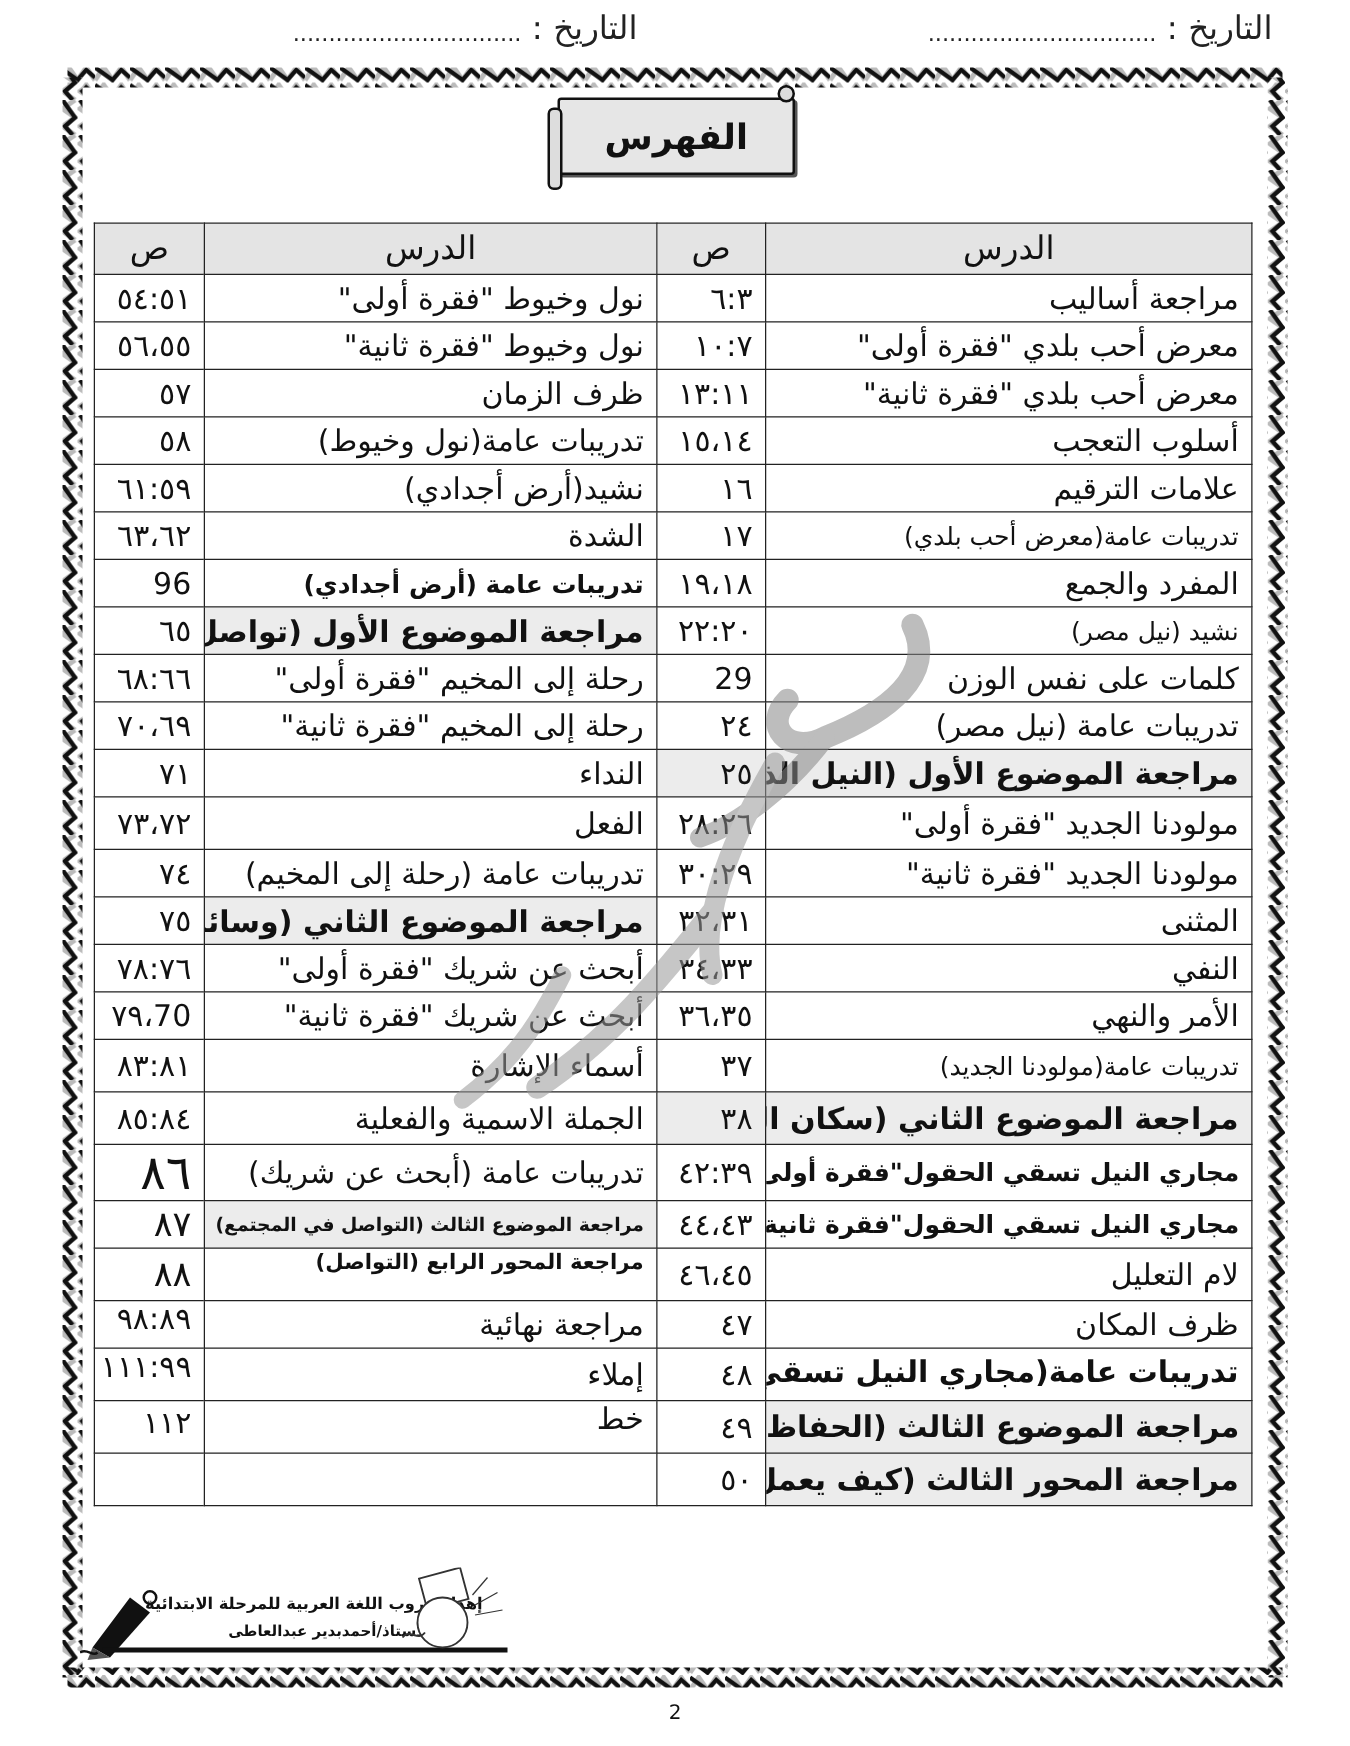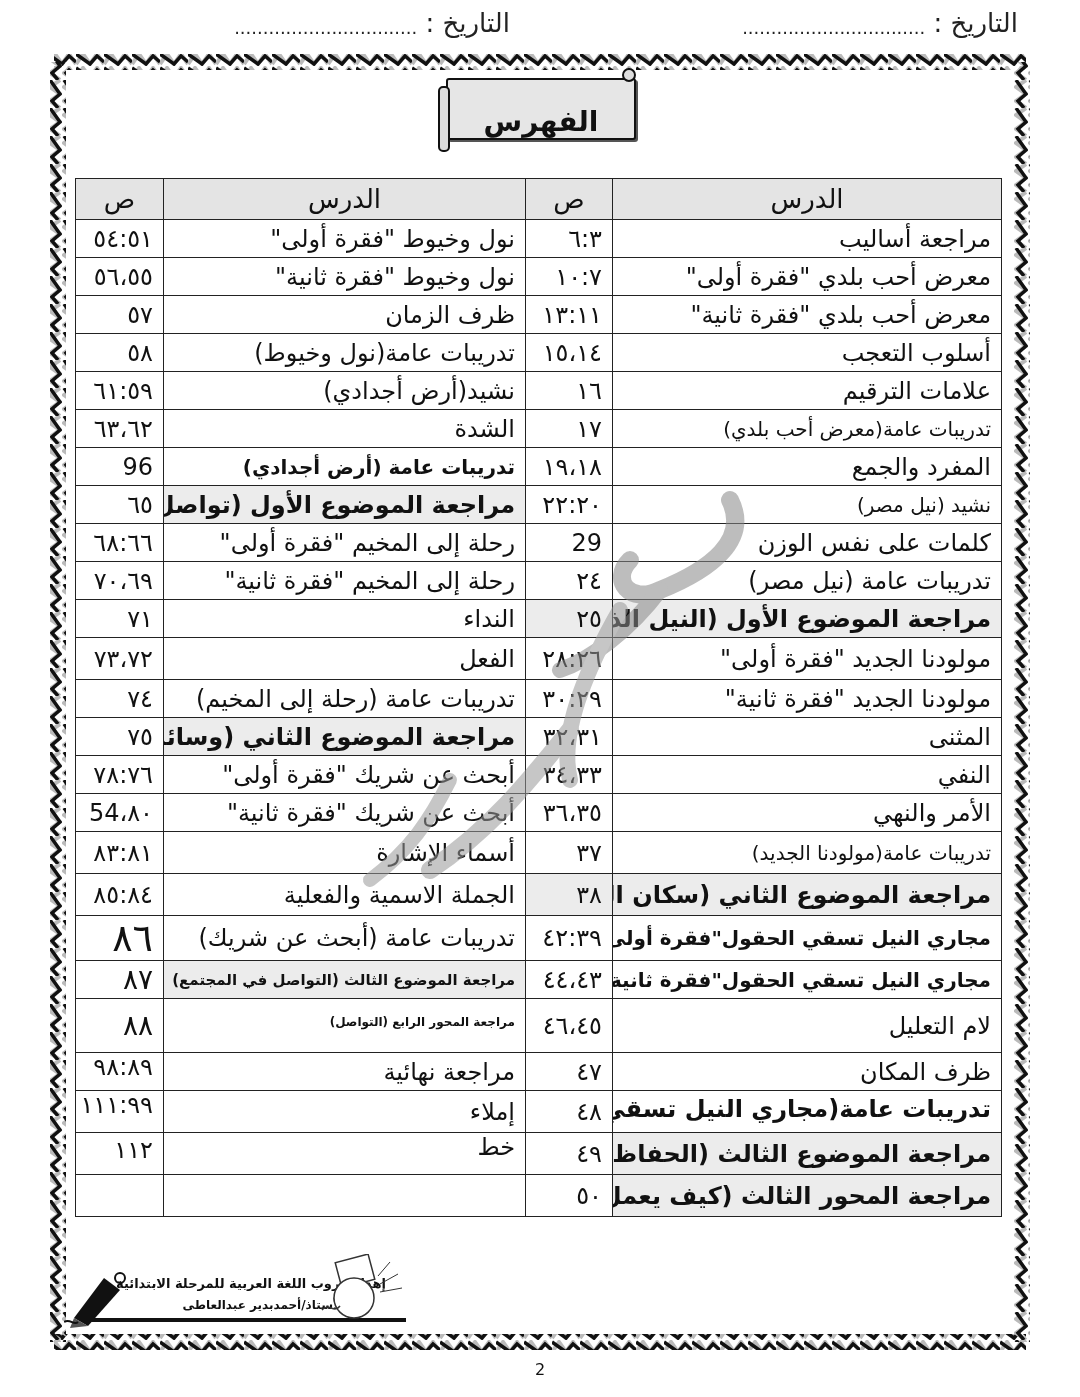--- a/index.html
+++ b/index.html
@@ -15,21 +15,21 @@
   #date-right { right:62px; }
   #date-left { right:570px; }
 
   
   .frame { position:absolute; left:48px; top:52px; width:984px; height:1300px; pointer-events:none; }
 
   .title-scroll {
     position:absolute; left:446px; top:78px; width:186px; height:58px;
     background:#e6e6e6; border:2px solid #111; border-radius:3px;
     box-shadow:2px 2px 0 #555;
-    display:flex; align-items:flex-end; justify-content:center;
+    display:flex; align-items:center; justify-content:center;
   }
   .title-scroll::before {
     content:""; position:absolute; left:-10px; top:6px; width:8px; height:62px;
     border:2px solid #111; border-radius:5px; background:#ddd;
   }
   .title-scroll::after {
     content:""; position:absolute; right:-2px; top:-12px; width:10px; height:10px;
     border:2px solid #111; border-radius:50%; background:#ddd;
   }
   .title-text { font-size:28px; font-weight:bold; direction:rtl; }
@@ -204,21 +204,21 @@
     <tr>
       <td class="lesson">النفي</td>
       <td class="page">٣٤،٣٣</td>
       <td class="lesson">أبحث عن شريك "فقرة أولى"</td>
       <td class="page">٧٨:٧٦</td>
     </tr>
     <tr>
       <td class="lesson">الأمر والنهي</td>
       <td class="page">٣٦،٣٥</td>
       <td class="lesson">أبحث عن شريك "فقرة ثانية"</td>
-      <td class="page">٨٠،54</td>
+      <td class="page">70،٧٩</td>
     </tr>
     <tr style="height:42px">
       <td class="lesson" style="font-size:20px">تدريبات عامة(مولودنا الجديد)</td>
       <td class="page">٣٧</td>
       <td class="lesson big">أسماء الإشارة</td>
       <td class="page">٨٣:٨١</td>
     </tr>
     <tr style="height:42px">
       <td class="lesson shade small">مراجعة الموضوع الثاني (سكان النيل)</td>
       <td class="page shade">٣٨</td>
@@ -233,21 +233,21 @@
     </tr>
     <tr>
       <td class="lesson mid-bold" style="font-size:20px">مجاري النيل تسقي الحقول"فقرة ثانية"</td>
       <td class="page">٤٤،٤٣</td>
       <td class="lesson shade small" style="font-size:15px">مراجعة الموضوع الثالث (التواصل في المجتمع)</td>
       <td class="page" style="font-size:28px">٨٧</td>
     </tr>
     <tr style="height:42px">
       <td class="lesson big">لام التعليل</td>
       <td class="page">٤٦،٤٥</td>
-      <td class="lesson small" style="font-size:12px;vertical-align:top;padding-top:16px">مراجعة المحور الرابع (التواصل)</td>
+      <td class="lesson small" style="font-size:17px;vertical-align:top;padding-top:1px">مراجعة المحور الرابع (التواصل)</td>
       <td class="page" style="font-size:28px">٨٨</td>
     </tr>
     <tr>
       <td class="lesson">ظرف المكان</td>
       <td class="page">٤٧</td>
       <td class="lesson">مراجعة نهائية</td>
       <td class="page tiny-page">٩٨:٨٩</td>
     </tr>
     <tr style="height:42px">
       <td class="lesson small" style="vertical-align:top;padding-top:4px">تدريبات عامة(مجاري النيل تسقي الحقول)</td>

